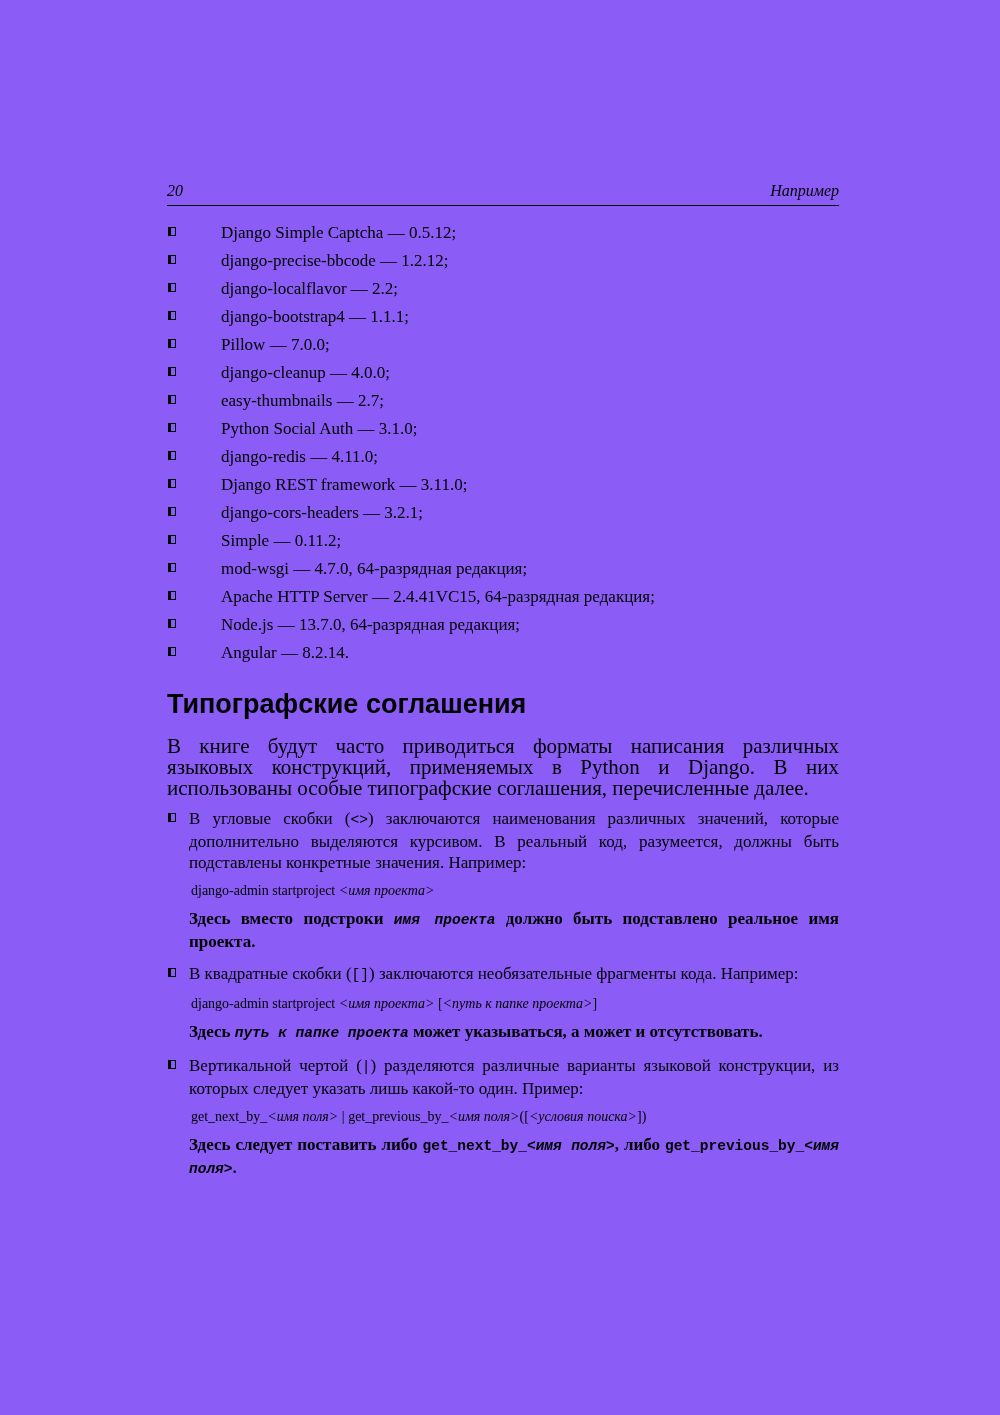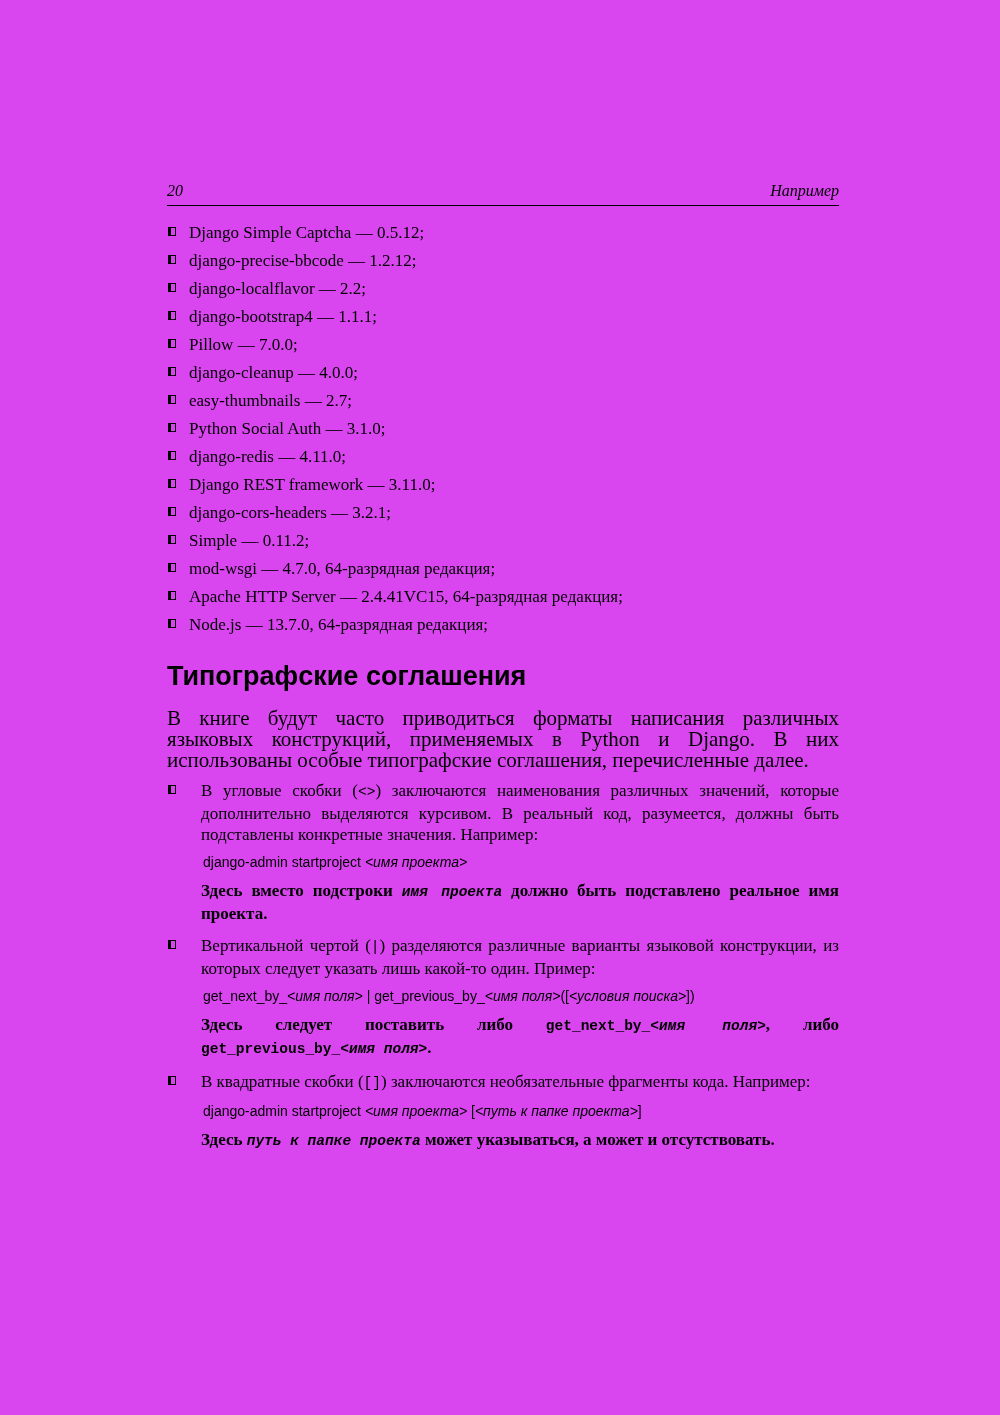--- a/index.html
+++ b/index.html
@@ -1,21 +1,21 @@
 <!DOCTYPE html>
 <html><head>
 <meta charset="utf-8">
 <style>
   * { box-sizing: border-box; }
   html, body { margin: 0; padding: 0; background: #ffffff; }
   .page {
     position: relative;
     width: 1000px;
     height: 1415px;
-    background: #d946ef;
+    background: #8b5cf6;
     color: #000000;
     font-family: "Liberation Serif", serif;
     overflow: hidden;
   }
   .content {
     position: absolute;
     left: 167px;
     top: 183px;
     width: 672px;
   }
@@ -33,20 +33,21 @@
     list-style: none;
     margin: 16px 0 0 0;
     padding: 0;
     font-size: 17px;
   }
   .pkg-list li {
     display: flex;
     align-items: flex-start;
     line-height: 21px;
     margin-bottom: 7px;
+    gap: 32px;
   }
   .bullet {
     flex: 0 0 auto;
     width: 8px;
     height: 9px;
     border: 1.3px solid #000;
     border-left-width: 3.5px;
     margin: 5px 13px 0 1px;
   }
   .section-heading {
@@ -64,31 +65,30 @@
   }
   .conv-list {
     list-style: none;
     margin: 0;
     padding: 0;
   }
   .conv-list > li {
     display: flex;
     align-items: flex-start;
     margin-bottom: 11px;
-    gap: 12px;
   }
   .conv-body { flex: 1 1 auto; min-width: 0; }
   .conv-text {
     font-size: 17px;
     line-height: 21px;
     text-align: justify;
     margin: 0;
   }
   .code {
-    font-family: Liberation Sans, sans-serif;
+    font-family: Liberation Serif, serif;
     font-size: 14px;
     line-height: 17px;
     margin: 9px 0 9px 2px;
     white-space: nowrap;
   }
   .note {
     font-size: 17px;
     line-height: 21px;
     text-align: justify;
     margin: 9px 0 0 0;
@@ -164,20 +164,24 @@
           <span class="bullet"></span>
           <span>mod-wsgi — 4.7.0, 64-разрядная редакция;</span>
         </li>
       <li>
           <span class="bullet"></span>
           <span>Apache HTTP Server — 2.4.41VC15, 64-разрядная редакция;</span>
         </li>
       <li>
           <span class="bullet"></span>
           <span>Node.js — 13.7.0, 64-разрядная редакция;</span>
+        </li>
+      <li>
+          <span class="bullet"></span>
+          <span>Angular — 8.2.14.</span>
         </li>
     </ul>
 
     <h1 class="section-heading">Типографские соглашения</h1>
 
     <p class="intro">В книге будут часто приводиться форматы написания различных языковых конструкций, применяемых в Python и Django. В них использованы особые типографские соглашения, перечисленные далее.</p>
 
     <ul class="conv-list">
 
       <li>
@@ -185,31 +189,31 @@
         <div class="conv-body">
           <p class="conv-text"><span>В угловые скобки (</span><span class="mono">&lt;&gt;</span><span>) заключаются наименования различных значений, которые дополнительно выделяются курсивом. В реальный код, разумеется, должны быть подставлены конкретные значения. Например:</span></p>
           <p class="code"><span>django-admin startproject </span><span class="it">&lt;имя проекта&gt;</span></p>
           <p class="note"><span>Здесь вместо подстроки </span><span class="mono it">имя проекта</span><span> должно быть подставлено реальное имя проекта.</span></p>
         </div>
       </li>
 
       <li>
         <span class="bullet"></span>
         <div class="conv-body">
+          <p class="conv-text"><span>В квадратные скобки (</span><span class="mono">[]</span><span>) заключаются необязательные фрагменты кода. Например:</span></p>
+          <p class="code"><span>django-admin startproject </span><span class="it">&lt;имя проекта&gt;</span><span> [</span><span class="it">&lt;путь к папке проекта&gt;</span><span>]</span></p>
+          <p class="note"><span>Здесь </span><span class="mono it">путь к папке проекта</span><span> может указываться, а может и отсутствовать.</span></p>
+        </div>
+      </li>
+
+      <li>
+        <span class="bullet"></span>
+        <div class="conv-body">
           <p class="conv-text"><span>Вертикальной чертой (</span><span class="mono">|</span><span>) разделяются различные варианты языковой конструкции, из которых следует указать лишь какой-то один. Пример:</span></p>
           <p class="code"><span>get_next_by_</span><span class="it">&lt;имя поля&gt;</span><span> | get_previous_by_</span><span class="it">&lt;имя поля&gt;</span><span>([</span><span class="it">&lt;условия поиска&gt;</span><span>])</span></p>
           <p class="note"><span>Здесь следует поставить либо </span><span class="mono">get_next_by_</span><span class="mono it">&lt;имя поля&gt;</span><span>, либо </span><span class="mono">get_previous_by_</span><span class="mono it">&lt;имя поля&gt;</span><span>.</span></p>
         </div>
       </li>
 
-      <li>
-        <span class="bullet"></span>
-        <div class="conv-body">
-          <p class="conv-text"><span>В квадратные скобки (</span><span class="mono">[]</span><span>) заключаются необязательные фрагменты кода. Например:</span></p>
-          <p class="code"><span>django-admin startproject </span><span class="it">&lt;имя проекта&gt;</span><span> [</span><span class="it">&lt;путь к папке проекта&gt;</span><span>]</span></p>
-          <p class="note"><span>Здесь </span><span class="mono it">путь к папке проекта</span><span> может указываться, а может и отсутствовать.</span></p>
-        </div>
-      </li>
-
     </ul>
 
   </div>
 </div>
 
 </body></html>

